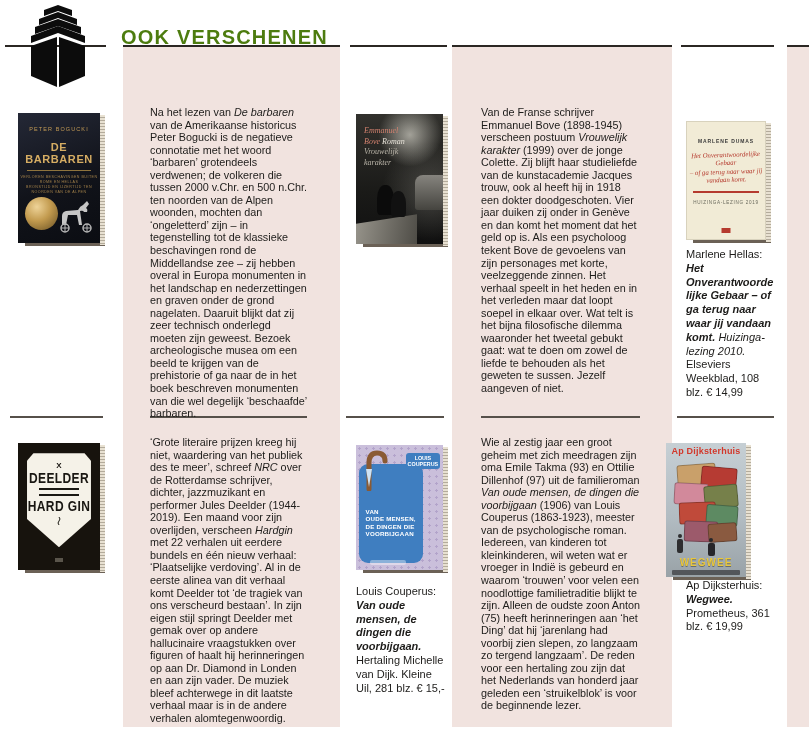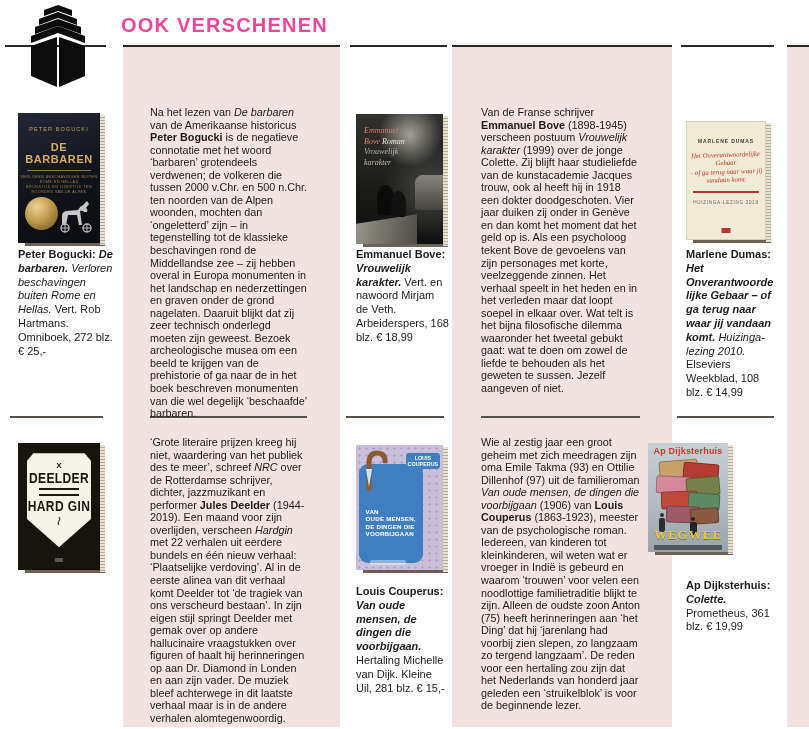--- a/index.html
+++ b/index.html
@@ -1,30 +1,30 @@
 <!DOCTYPE html>
 <html lang="nl"><head>
 <meta charset="utf-8">
 <style>
   html,body{margin:0;padding:0;background:#fff;}
   .page{position:relative;width:809px;height:729px;background:#ffffff;overflow:hidden;
         font-family:"Liberation Sans",sans-serif;color:#1d1c1a;}
   
-  .section-title{position:absolute;left:121px;top:14px;font-size:20px;font-weight:800;
-        letter-spacing:1.2px;color:#ec4899;}
+  .section-title{position:absolute;left:121px;top:26px;font-size:20px;font-weight:800;
+        letter-spacing:1.2px;color:#4d7c0f;}
   .logo{position:absolute;left:22px;top:4px;width:72px;height:85px;}
   .ruleseg{position:absolute;top:45px;height:2px;background:#2b2723;}
   
   .panel{position:absolute;top:47px;height:680px;background:#f1e3df;}
   
   .sep{position:absolute;top:416px;height:2px;background:#56504a;}
   
   .review{position:absolute;font-size:10.8px;line-height:12.55px;letter-spacing:0;
         hyphens:auto;-webkit-hyphens:auto;overflow-wrap:break-word;}
-  .rb{font-weight:700}.ri{font-style:italic}.rbi{font-weight:700;font-style:italic}
+  .rb{font-weight:400}.ri{font-style:italic}.rbi{font-weight:700;font-style:italic}
   
   .caption{position:absolute;font-size:11px;line-height:13.8px;hyphens:auto;
         -webkit-hyphens:auto;overflow-wrap:break-word;}
   
   .book{position:absolute;box-shadow:6px 4px 0 -1px #6b6156;}
   .book::after{content:"";position:absolute;top:2px;right:-5px;width:5px;height:100%;
         background:repeating-linear-gradient(to bottom,#e8e1d2 0 2px,#b3ab9b 2px 3px);}
   .cover{position:absolute;inset:0;overflow:hidden;}
   
   .cv-barbaren{background:linear-gradient(160deg,#242836 0%,#11131a 55%,#0b0d12 100%);text-align:center;}
@@ -84,21 +84,21 @@
   
   .cv-wegwee{background:linear-gradient(#c6cfd4 0%,#b2bcc2 55%,#99a2a7 100%);}
   .ww-author{position:absolute;top:3px;width:100%;text-align:center;color:#d2382b;
         font-weight:700;font-size:9px;letter-spacing:.2px;}
   .ww-case{position:absolute;border-radius:3px;border:1px solid rgba(0,0,0,.25);}
   .ww-fig{position:absolute;left:14%;bottom:18%;width:6px;height:14px;background:#2e2e30;border-radius:2px;}
   .ww-fig::before{content:"";position:absolute;top:-5px;left:1px;width:4px;height:4px;border-radius:50%;background:#2e2e30;}
   .ww-fig2{position:absolute;left:52%;bottom:16%;width:7px;height:13px;background:#26262a;border-radius:2px;}
   .ww-fig2::before{content:"";position:absolute;top:-5px;left:1px;width:4px;height:4px;border-radius:50%;background:#26262a;}
   .ww-title{position:absolute;bottom:9px;width:100%;text-align:center;color:#e9c73c;
-        font-weight:800;font-size:13px;letter-spacing:1px;text-shadow:0 1px 0 rgba(0,0,0,.35);font-family:Liberation Serif, serif;}
+        font-weight:800;font-size:10px;letter-spacing:1px;text-shadow:0 1px 0 rgba(0,0,0,.35);}
   .ww-sub{position:absolute;bottom:2px;left:8%;right:8%;height:5px;background:rgba(35,35,38,.6);border-radius:1px;}
 </style>
 </head>
 <body>
 
 <div class="page">
 
   <div class="ruleseg" style="left:5px;width:101px;"></div>
   <svg class="logo" viewBox="0 0 72 85">
     <polygon points="36,1 50,6 50,12 36,7 22,12 22,6" fill="#0c0c0c"></polygon>
@@ -141,51 +141,49 @@
 BRONSTIJD EN IJZERTIJD TEN NOORDEN VAN DE ALPEN</div>
       <div class="bb-globe"></div>
       <svg class="bb-horse" width="42" height="36" viewBox="0 0 42 36">
         <path d="M7 28 L7 19 Q7 15 11 14 L23 13 Q25 9 28 8 L32 4 L34 7 L31 11 Q33 12 32 15 L29 15 Q28 13 25 14 L27 28 L24 28 L22 18 L13 18 L11 28 Z" fill="#c6c6c6"></path>
         <circle cx="10" cy="31" r="4" fill="none" stroke="#b5b5b5" stroke-width="1.5"></circle>
         <circle cx="32" cy="31" r="4" fill="none" stroke="#b5b5b5" stroke-width="1.5"></circle>
         <path d="M6 31 L14 31 M10 27 L10 35 M28 31 L36 31 M32 27 L32 35" stroke="#b5b5b5" stroke-width="1"></path>
       </svg>
     </div>
   </div>
-  <div class="caption" style="left:18px;top:248px;width:97px;"><span class="rb">Peter Bogucki: </span><span class="rbi">De barbaren. </span><span class="ri">Verloren beschavingen buiten Rome en Hellas. </span><span>Vert. Rob Hartmans. Omniboek, 272 blz. € 25,-</span></div>
 
   <div class="book" style="left:356px;top:114px;width:87px;height:130px;">
     <div class="cover cv-bove">
       <div class="bv-curb"></div>
       <div class="bv-car"></div>
       <div class="bv-fig1"></div>
       <div class="bv-fig2"></div>
       <div class="bv-text">
         <span class="bv-red">Emmanuel</span><br>
         <span class="bv-red">Bove</span><span class="bv-white"> Roman</span><br>
         <span class="bv-grey">Vrouwelijk</span><br>
         <span class="bv-grey">karakter</span>
       </div>
     </div>
   </div>
-  <div class="caption" style="left:356px;top:248px;width:93px;"><span class="rb">Emmanuel Bove: </span><span class="rbi">Vrouwelijk karakter. </span><span>Vert. en nawoord Mirjam de Veth. Arbeiderspers, 168 blz. € 18,99</span></div>
 
   <div class="book" style="left:686px;top:121px;width:80px;height:119px;">
     <div class="cover cv-dumas">
       <div class="dm-author">MARLENE DUMAS</div>
       <div class="dm-script">Het Onverantwoordelijke
 Gebaar
 – of ga terug naar waar jij
 vandaan komt.</div>
       <div class="dm-rule"></div>
       <div class="dm-series">HUIZINGA-LEZING 2019</div>
       <div class="dm-mark"></div>
     </div>
   </div>
-  <div class="caption" style="left:686px;top:248px;width:88px;"><span class="rb">Marlene Dumas: </span><span class="rbi">Het Onverantwoordelijke Gebaar – of ga terug naar waar jij vandaan komt. </span><span class="ri">Huizinga-lezing 2010. </span><span>Elseviers Weekblad, 108 blz. € 14,99</span></div>
+  <div class="caption" style="left:686px;top:248px;width:88px;"><span class="rb">Marlene Hellas: </span><span class="rbi">Het Onverantwoordelijke Gebaar – of ga terug naar waar jij vandaan komt. </span><span class="ri">Huizinga-lezing 2010. </span><span>Elseviers Weekblad, 108 blz. € 14,99</span></div>
 
   <div class="book" style="left:18px;top:443px;width:82px;height:127px;">
     <div class="cover cv-deelder">
       <div class="dl-label">
         <div class="dl-x">X</div>
         <div class="dl-t1">DEELDER</div>
         <div class="dl-orn"></div>
         <div class="dl-t2">HARD GIN</div>
         <svg class="dl-fig" width="8" height="10" viewBox="0 0 8 10">
           <path d="M4 1 Q6 3 4 5 Q2 7 4 9" stroke="#1a1812" stroke-width="1" fill="none"></path>
@@ -206,32 +204,32 @@
       </svg>
       <div class="cp-title">VAN
 OUDE MENSEN,
 DE DINGEN DIE
 VOORBIJGAAN</div>
       <div class="cp-foot"></div>
     </div>
   </div>
   <div class="caption" style="left:356px;top:577px;width:93px;margin-top:8px;"><span class="rb">Louis Couperus: </span><span class="rbi">Van oude mensen, de dingen die voorbijgaan. </span><span>Hertaling Michelle van Dijk. Kleine Uil, 281 blz. € 15,-</span></div>
 
-  <div class="book" style="left:648px;top:443px;width:80px;height:109px;">
+  <div class="book" style="left:666px;top:443px;width:80px;height:134px;">
     <div class="cover cv-wegwee">
       <div class="ww-author">Ap Dijksterhuis</div>
       <div class="ww-case" style="left:14%;top:16%;width:46%;height:15%;background:#c9a06a;transform:rotate(-4deg);"></div>
       <div class="ww-case" style="left:44%;top:18%;width:42%;height:14%;background:#b63b33;transform:rotate(5deg);"></div>
       <div class="ww-case" style="left:10%;top:30%;width:40%;height:15%;background:#d2899b;transform:rotate(3deg);"></div>
       <div class="ww-case" style="left:48%;top:31%;width:40%;height:16%;background:#76804a;transform:rotate(-5deg);"></div>
       <div class="ww-case" style="left:16%;top:44%;width:44%;height:15%;background:#c04a3a;transform:rotate(-2deg);"></div>
       <div class="ww-case" style="left:50%;top:46%;width:38%;height:14%;background:#5d8a62;transform:rotate(4deg);"></div>
       <div class="ww-case" style="left:22%;top:58%;width:40%;height:14%;background:#9c5a6b;transform:rotate(2deg);"></div>
       <div class="ww-case" style="left:52%;top:60%;width:34%;height:13%;background:#8a5a40;transform:rotate(-4deg);"></div>
       <div class="ww-fig"></div>
       <div class="ww-fig2"></div>
       <div class="ww-title">WEGWEE</div>
       <div class="ww-sub"></div>
     </div>
   </div>
-  <div class="caption" style="left:686px;top:579px;width:88px;"><span class="rb">Ap Dijksterhuis: </span><span class="rbi">Colette. </span><span>Prometheus, 361 blz. € 19,99</span></div>
+  <div class="caption" style="left:686px;top:579px;width:88px;"><span class="rb">Ap Dijksterhuis: </span><span class="rbi">Wegwee. </span><span>Prometheus, 361 blz. € 19,99</span></div>
 
 </div>
 
 </body></html>

